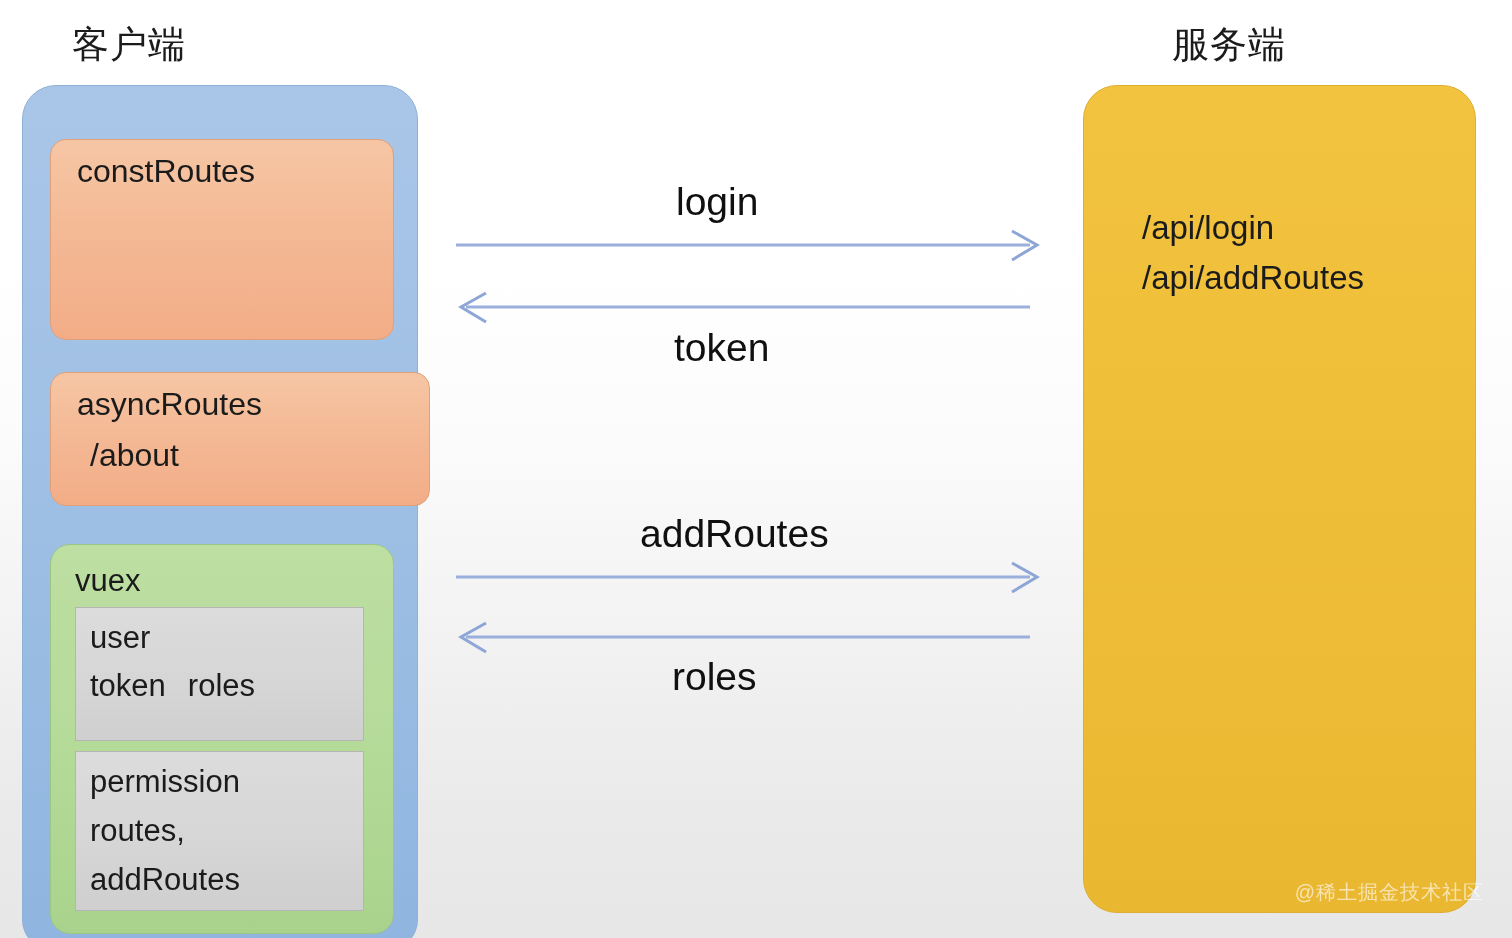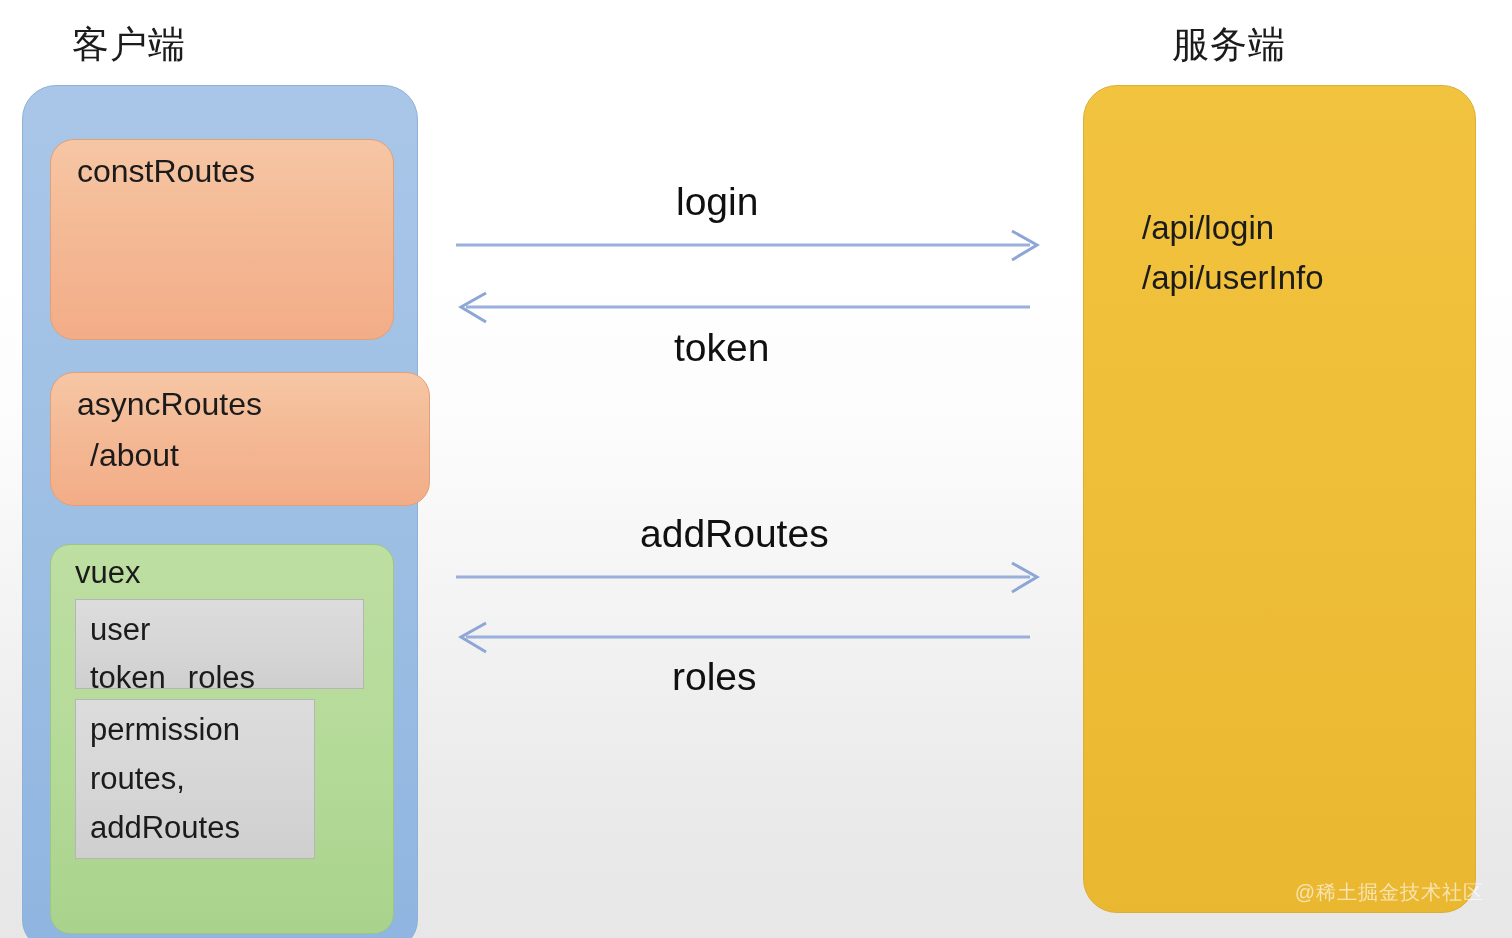--- a/index.html
+++ b/index.html
@@ -52,21 +52,21 @@
     border: 1px solid #8fb0d8;
     border-radius: 34px 34px 30px 30px;
     box-sizing: border-box;
   }
 
   
   .route-box {
     position: absolute;
     background: linear-gradient(to bottom, #f6c6a4 0%, #f4b894 50%, #f2ad87 100%);
     border: 1px solid #e2a078;
-    border-radius: 24px;
+    border-radius: 16px;
     box-sizing: border-box;
     padding: 14px 26px 10px 26px;
   }
   #const-routes-box { left: 50px; top: 139px; width: 344px; height: 201px; }
   #async-routes-box { left: 50px; top: 372px; width: 380px; height: 134px; }
 
   .box-title {
     font-size: 32px;
     color: #1b1b1b;
     line-height: 1.12;
@@ -93,31 +93,32 @@
     border: 1px solid #9cc684;
     border-radius: 20px;
     box-sizing: border-box;
     padding: 10px 15px 12px 24px;
   }
   #vuex-label {
     font-size: 31px;
     color: #1b1b1b;
     line-height: 1.15;
     white-space: nowrap;
+    margin-top: 8px;
   }
 
   .gray-box {
     background: linear-gradient(to bottom, #dcdcdc 0%, #d6d6d6 55%, #cfcfcf 100%);
     border: 1px solid #b5b5b5;
     box-sizing: border-box;
     padding: 6px 14px 8px 14px;
     margin-top: 8px;
   }
-  #vuex-user-box  { width: 289px; height: 90px; }
-  #vuex-perm-box  { width: 240px; height: 160px; margin-top: 10px; }
+  #vuex-user-box  { width: 289px; height: 134px; }
+  #vuex-perm-box  { width: 289px; height: 160px; margin-top: 10px; }
 
   .gray-line {
     font-size: 31px;
     color: #1b1b1b;
     line-height: 1.55;
     white-space: nowrap;
   }
   #vuex-perm-box .gray-line { line-height: 1.58; }
   .spaced-pair span + span { margin-left: 22px; }
 
@@ -207,21 +208,21 @@
     <div class="gray-box" id="vuex-perm-box">
       <div class="gray-line">permission</div>
       <div class="gray-line">routes,</div>
       <div class="gray-line">addRoutes</div>
     </div>
   </div>
 
   <div id="server-panel"></div>
   <div id="server-endpoints">
     <div class="endpoint-line">/api/login</div>
-    <div class="endpoint-line">/api/userInfo</div>
+    <div class="endpoint-line">/api/addRoutes</div>
   </div>
 
   <svg id="arrows" viewBox="0 0 1512 938" xmlns="http://www.w3.org/2000/svg">
 
     <g>
       <line x1="456" y1="245" x2="1030" y2="245" stroke="#9ab0dc" stroke-width="3"></line>
       <polyline points="1012,231 1037,245 1012,260" fill="none" stroke="#8da6d6" stroke-width="3" stroke-linejoin="miter" stroke-linecap="butt"></polyline>
     </g>
 
     <g>

